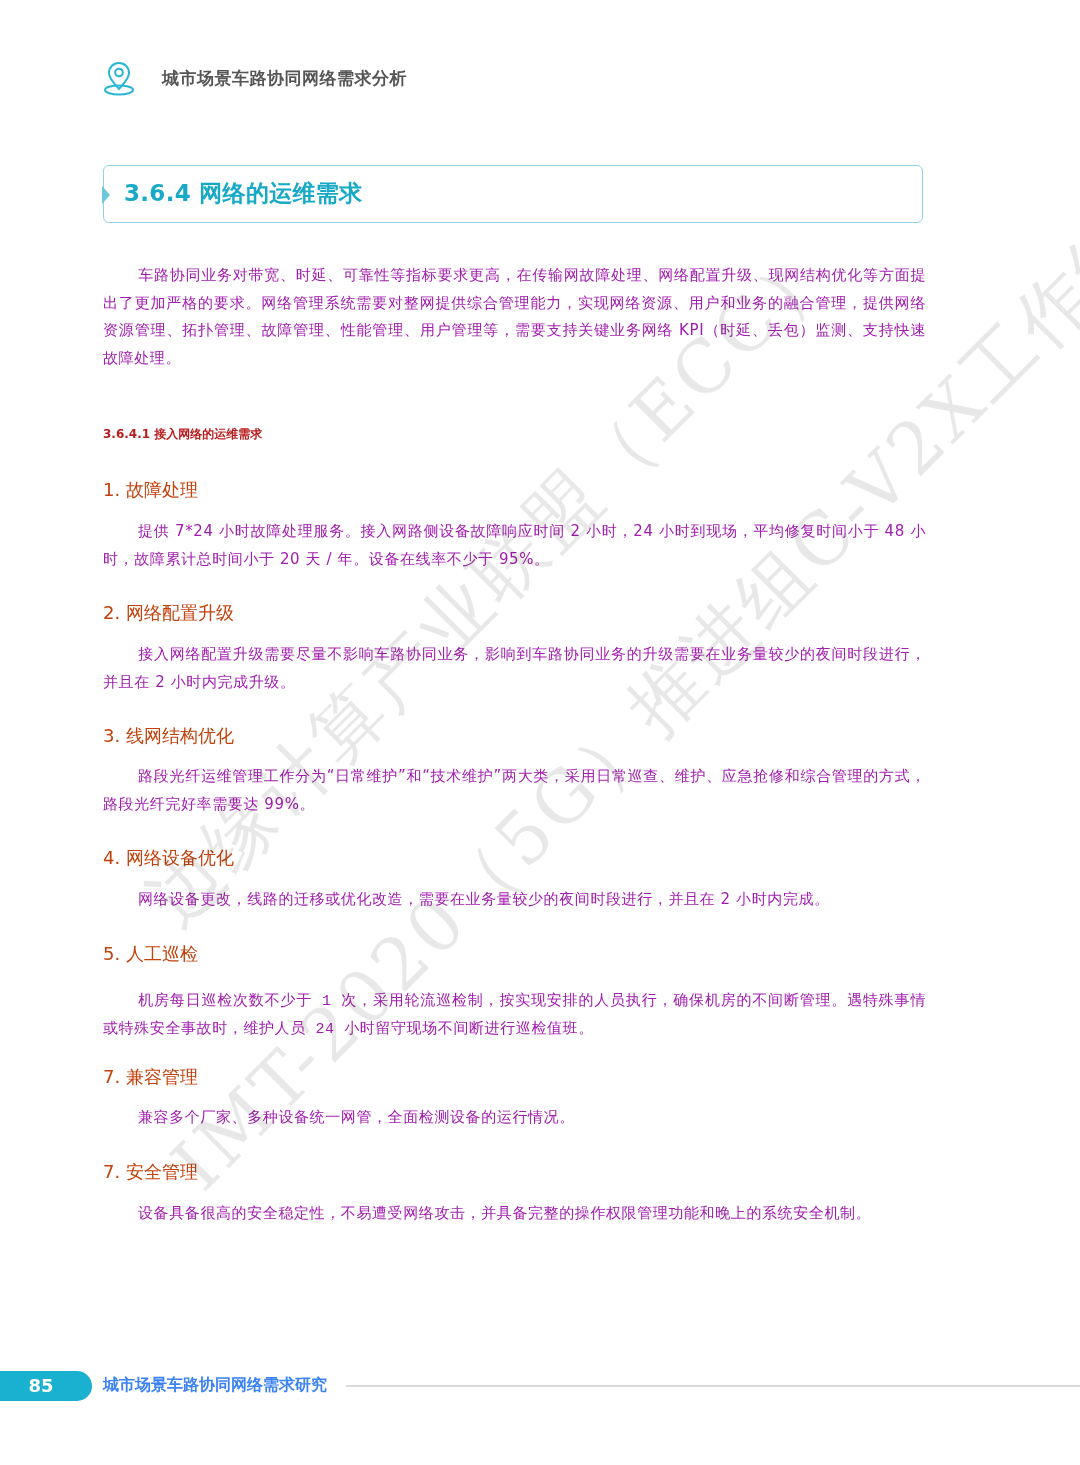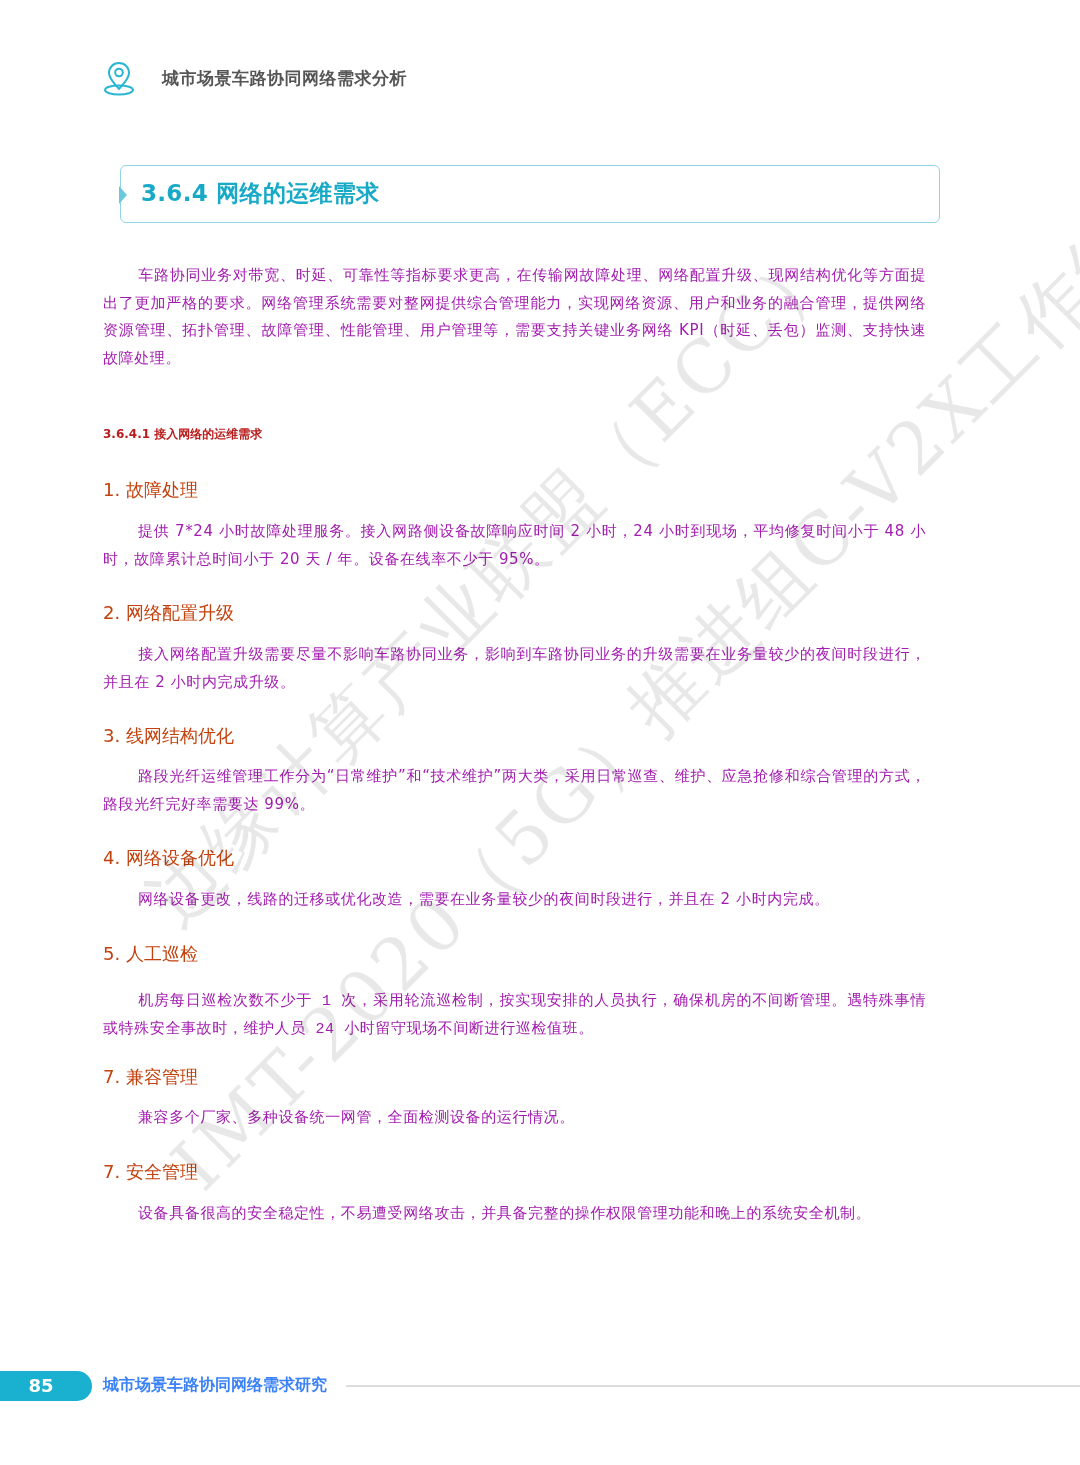--- a/index.html
+++ b/index.html
@@ -38,21 +38,20 @@
 
     .section-box {
       position: absolute;
       left: 103px;
       top: 165px;
       width: 820px;
       height: 58px;
       border: 1.5px solid #8fd6e4;
       border-radius: 6px;
       box-sizing: border-box;
-      margin-left: 17px;
     }
     .section-box .marker {
       position: absolute;
       left: -2px;
       top: 20px;
       width: 0;
       height: 0;
       border-top: 9px solid transparent;
       border-bottom: 9px solid transparent;
       border-left: 8px solid #6cc8dc;

